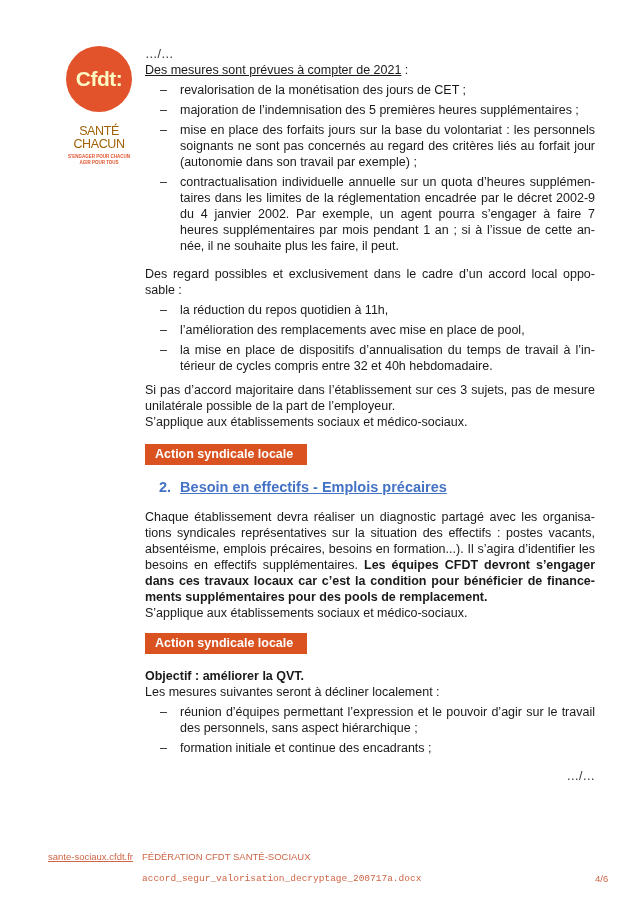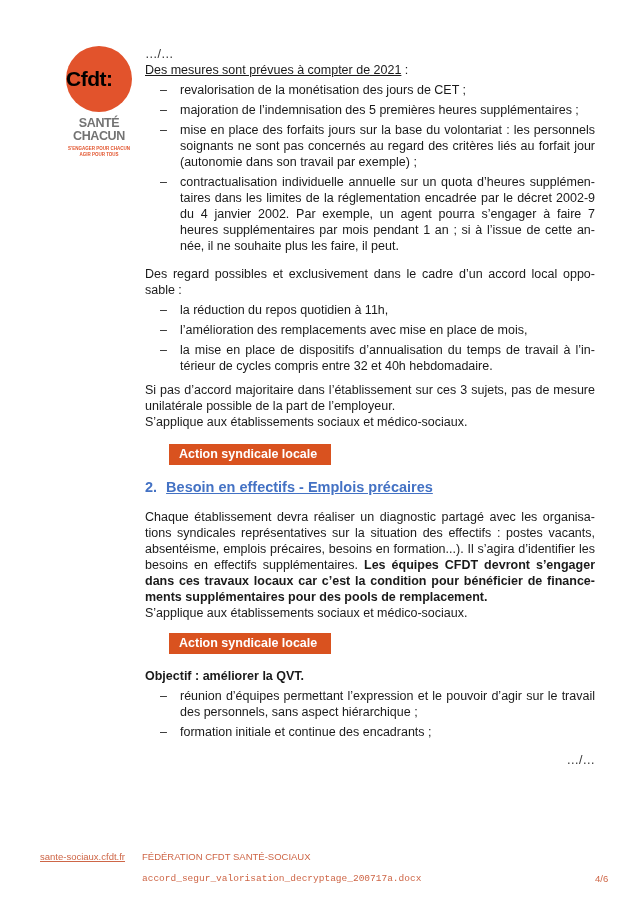--- a/index.html
+++ b/index.html
@@ -8,57 +8,57 @@
     width:636px;height:899px;
     background:#ffffff;
     font-family:"Liberation Sans", sans-serif;
     font-size:12.5px;line-height:16px;color:#1a1a1a;
     overflow:hidden;
   }
   
   .logo{position:absolute;left:66px;top:46px;width:66px;text-align:center;}
   .logo-circle{
     width:66px;height:66px;border-radius:50%;
-    background:#E2532C;color:#000000;
-    display:flex;align-items:center;justify-content:flex-start;
+    background:#E2532C;color:#fef9c3;
+    display:flex;align-items:center;justify-content:center;
     font-weight:bold;font-size:21px;letter-spacing:-0.5px;
   }
-  .logo-name{margin-top:5px;color:#737373;font-weight:bold;font-size:12.5px;line-height:13px;letter-spacing:-0.4px;}
+  .logo-name{margin-top:13px;color:#a16207;font-weight:normal;font-size:12.5px;line-height:13px;letter-spacing:-0.4px;}
   .logo-tagline{margin-top:3px;color:#E2532C;font-size:4.5px;line-height:5.5px;font-weight:bold;}
   
   .content{position:absolute;left:145px;top:46px;width:450px;}
   .content p{margin:0;}
   .cont-top{margin:0 0 36px 0;color:#333;}
   .cont-bottom{margin-top:8px;text-align:right;color:#333;}
   .h-underline{margin:0 0 5px 0;}
   .u{text-decoration:underline;}
   .justified{text-align:justify;}
   .italic{}
   .b{font-weight:bold;}
   .mt14{margin-top:14px !important;}
   ul.dash{list-style:none;margin:0 0 12px 0;padding:0;}
   ul.dash.tight{margin-bottom:8px;}
   ul.dash li{position:relative;margin-top:4px;padding-left:35px;text-align:justify;}
   ul.dash .mk{position:absolute;left:15px;top:0;}
-  .badge-row{margin-top:14px;margin-left:24px;}
+  .badge-row{margin-top:14px;}
   .badge-row.second{margin-top:12px;}
   .badge{
     display:inline-block;background:#D9521F;color:#ffffff;
     font-weight:bold;font-size:12.5px;line-height:14px;
     padding:3px 14px 4px 10px;
   }
   h2.sec{
-    margin:13px 0 0 0;color:#4472C4;
+    margin:13px 0 0 14px;color:#4472C4;
     font-size:14.5px;line-height:18px;font-weight:bold;
   }
   h2.sec .num{margin-right:9px;}
   .para{margin-top:13px !important;}
   
   .footer-item{position:absolute;font-size:9.5px;line-height:11px;color:#CE6647;}
-  .site{left:40px;top:851px;text-decoration:underline;color:#CE6647;text-align:right;}
+  .site{left:48px;top:851px;text-decoration:underline;color:#CE6647;text-align:right;}
   .fed{left:142px;top:851px;text-align:right;}
   .file{left:142px;top:873px;font-family:Liberation Mono, monospace;}
   .pagenum{left:547px;top:873px;margin-left:48px;}
 </style>
 </head>
 <body>
 
 <div class="page">
 
   <div class="logo">
@@ -85,21 +85,21 @@
       <li><span class="mk">–</span><span>revalorisation de la monétisation des jours de CET ;</span></li>
       <li><span class="mk">–</span><span>majoration de l’indemnisation des 5 premières heures supplémentaires ;</span></li>
       <li><span class="mk">–</span><span>mise en place des forfaits jours sur la base du volontariat : les personnels soignants ne sont pas concernés au regard des critères liés au forfait jour (autonomie dans son travail par exemple) ;</span></li>
       <li><span class="mk">–</span><span>contractualisation individuelle annuelle sur un quota d’heures supplémen­taires dans les limites de la réglementation encadrée par le décret 2002-9 du 4 janvier 2002. Par exemple, un agent pourra s’engager à faire 7 heures supplémentaires par mois pendant 1 an ; si à l’issue de cette an­née, il ne souhaite plus les faire, il peut.</span></li>
     </ul>
 
     <p class="justified">Des regard possibles et exclusivement dans le cadre d’un accord local oppo­sable :</p>
 
     <ul class="dash tight">
       <li><span class="mk">–</span><span>la réduction du repos quotidien à 11h,</span></li>
-      <li><span class="mk">–</span><span>l’amélioration des remplacements avec mise en place de mois,</span></li>
+      <li><span class="mk">–</span><span>l’amélioration des remplacements avec mise en place de pool,</span></li>
       <li><span class="mk">–</span><span>la mise en place de dispositifs d’annualisation du temps de travail à l’in­térieur de cycles compris entre 32 et 40h hebdomadaire.</span></li>
     </ul>
 
     <p class="justified">Si pas d’accord majoritaire dans l’établissement sur ces 3 sujets, pas de mesure unilatérale possible de la part de l’employeur.</p>
     <p class="italic">S’applique aux établissements sociaux et médico-sociaux.</p>
 
     <div class="badge-row">
       <span class="badge">Action syndicale locale</span>
     </div>
 
@@ -107,20 +107,21 @@
 
     <p class="justified para"><span>Chaque établissement devra réaliser un diagnostic partagé avec les organisa­tions syndicales représentatives sur la situation des effectifs : postes vacants, absentéisme, emplois précaires, besoins en formation...). Il s’agira d’identifier les besoins en effectifs supplémentaires. </span><span class="b">Les équipes CFDT devront s’engager dans ces travaux locaux car c’est la condition pour bénéficier de finance­ments supplémentaires pour des pools de remplacement.</span></p>
     <p class="italic">S’applique aux établissements sociaux et médico-sociaux.</p>
 
     <div class="badge-row second">
       <span class="badge">Action syndicale locale</span>
     </div>
 
 
     <p class="b mt14">Objectif : améliorer la QVT.</p>
+    <p>Les mesures suivantes seront à décliner localement :</p>
 
     <ul class="dash">
       <li><span class="mk">–</span><span>réunion d’équipes permettant l’expression et le pouvoir d’agir sur le travail des personnels, sans aspect hiérarchique ;</span></li>
       <li><span class="mk">–</span><span>formation initiale et continue des encadrants ;</span></li>
     </ul>
 
     <p class="cont-bottom">…/…</p>
   </div>
 
   <a class="footer-item site" href="#">sante-sociaux.cfdt.fr</a>

